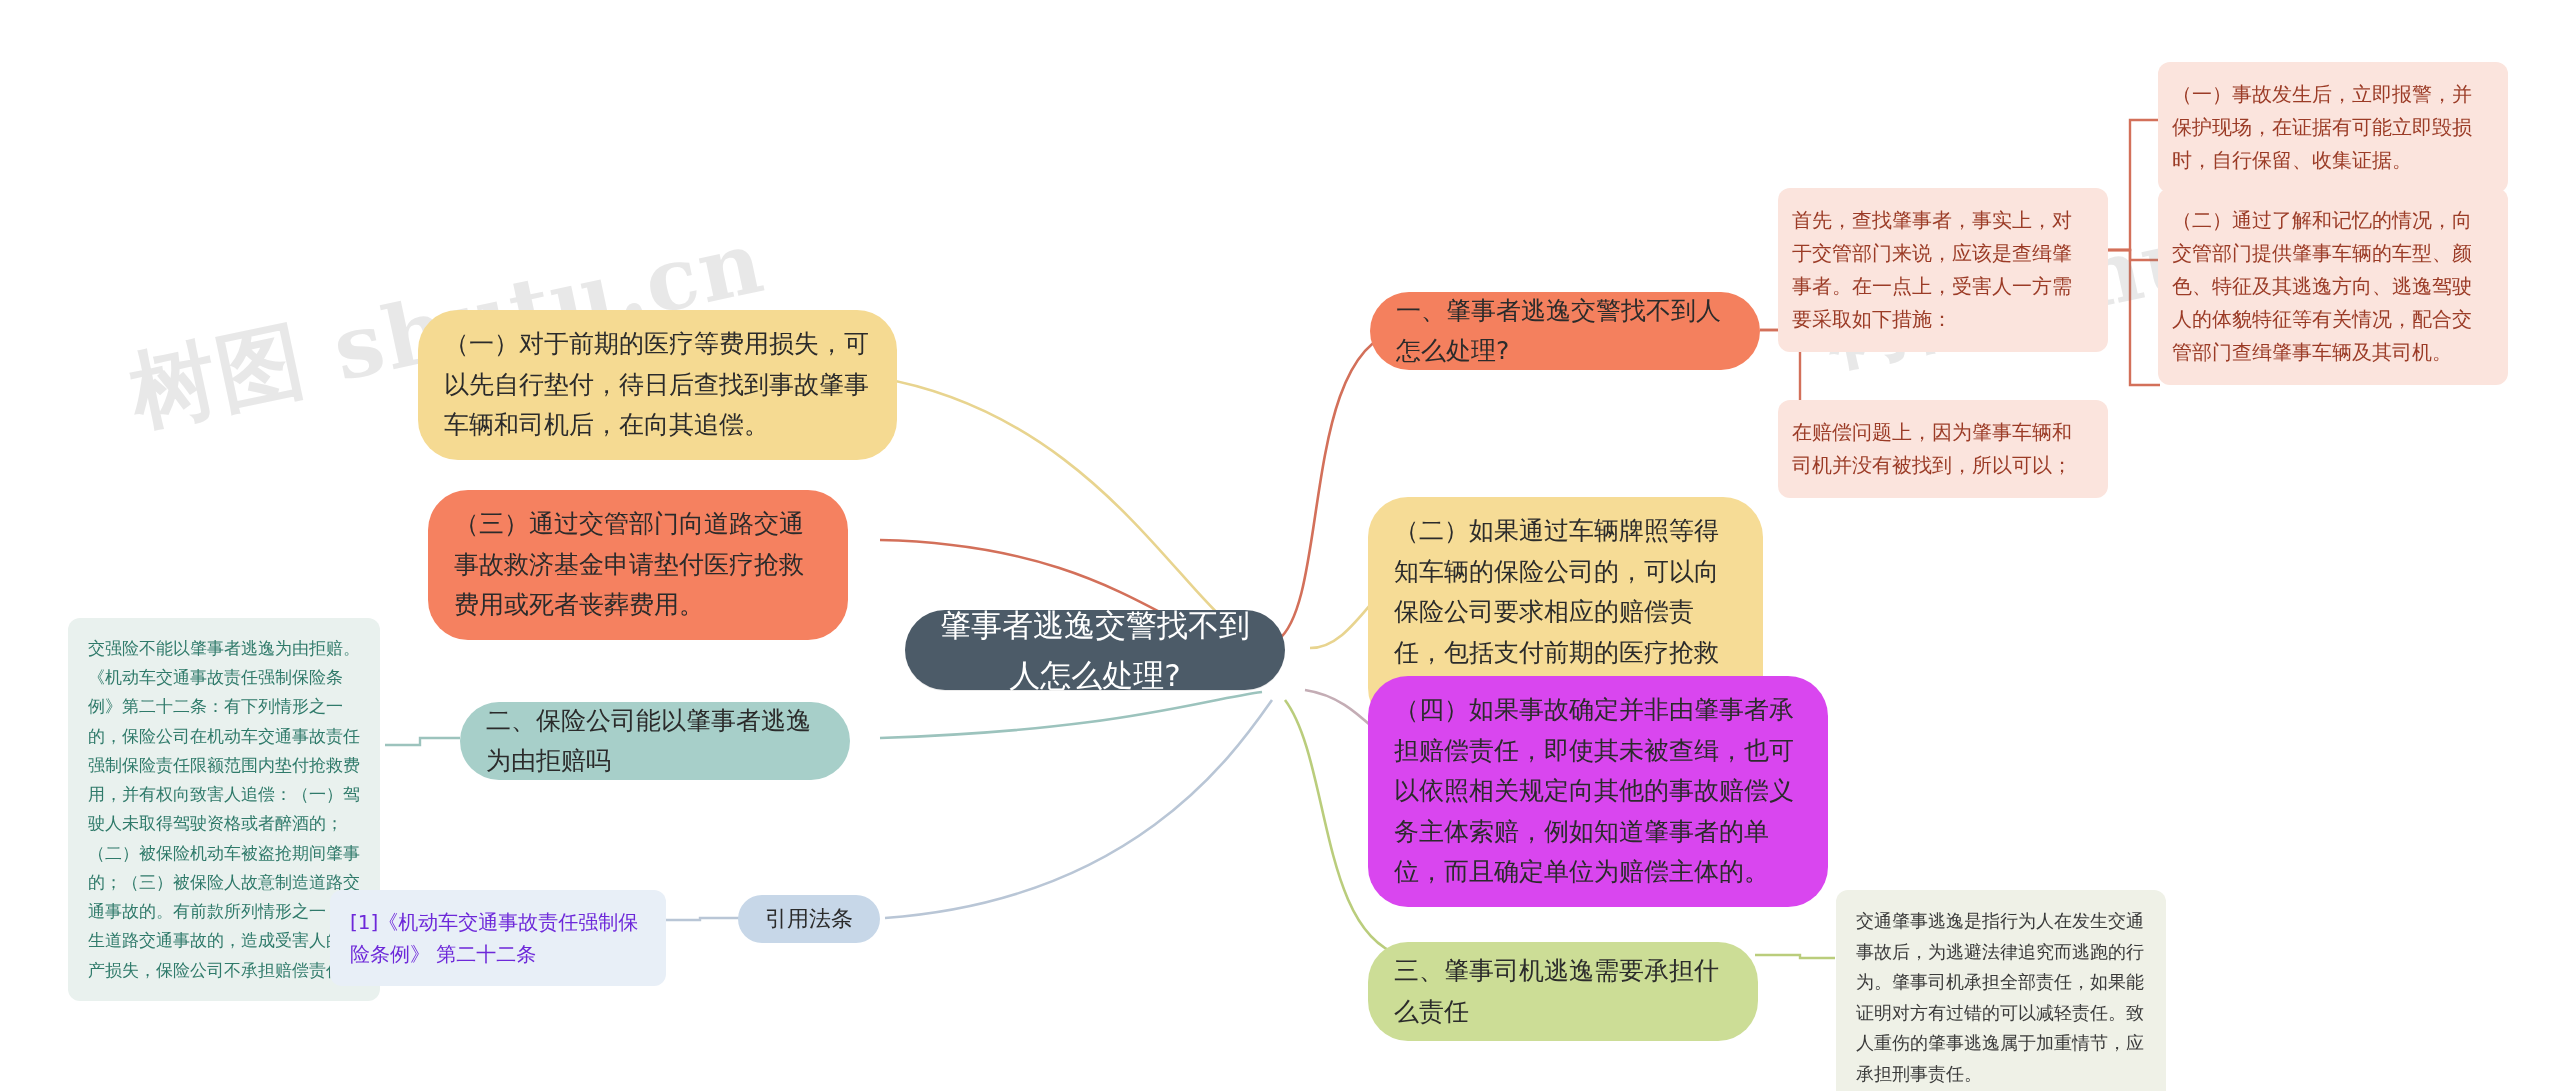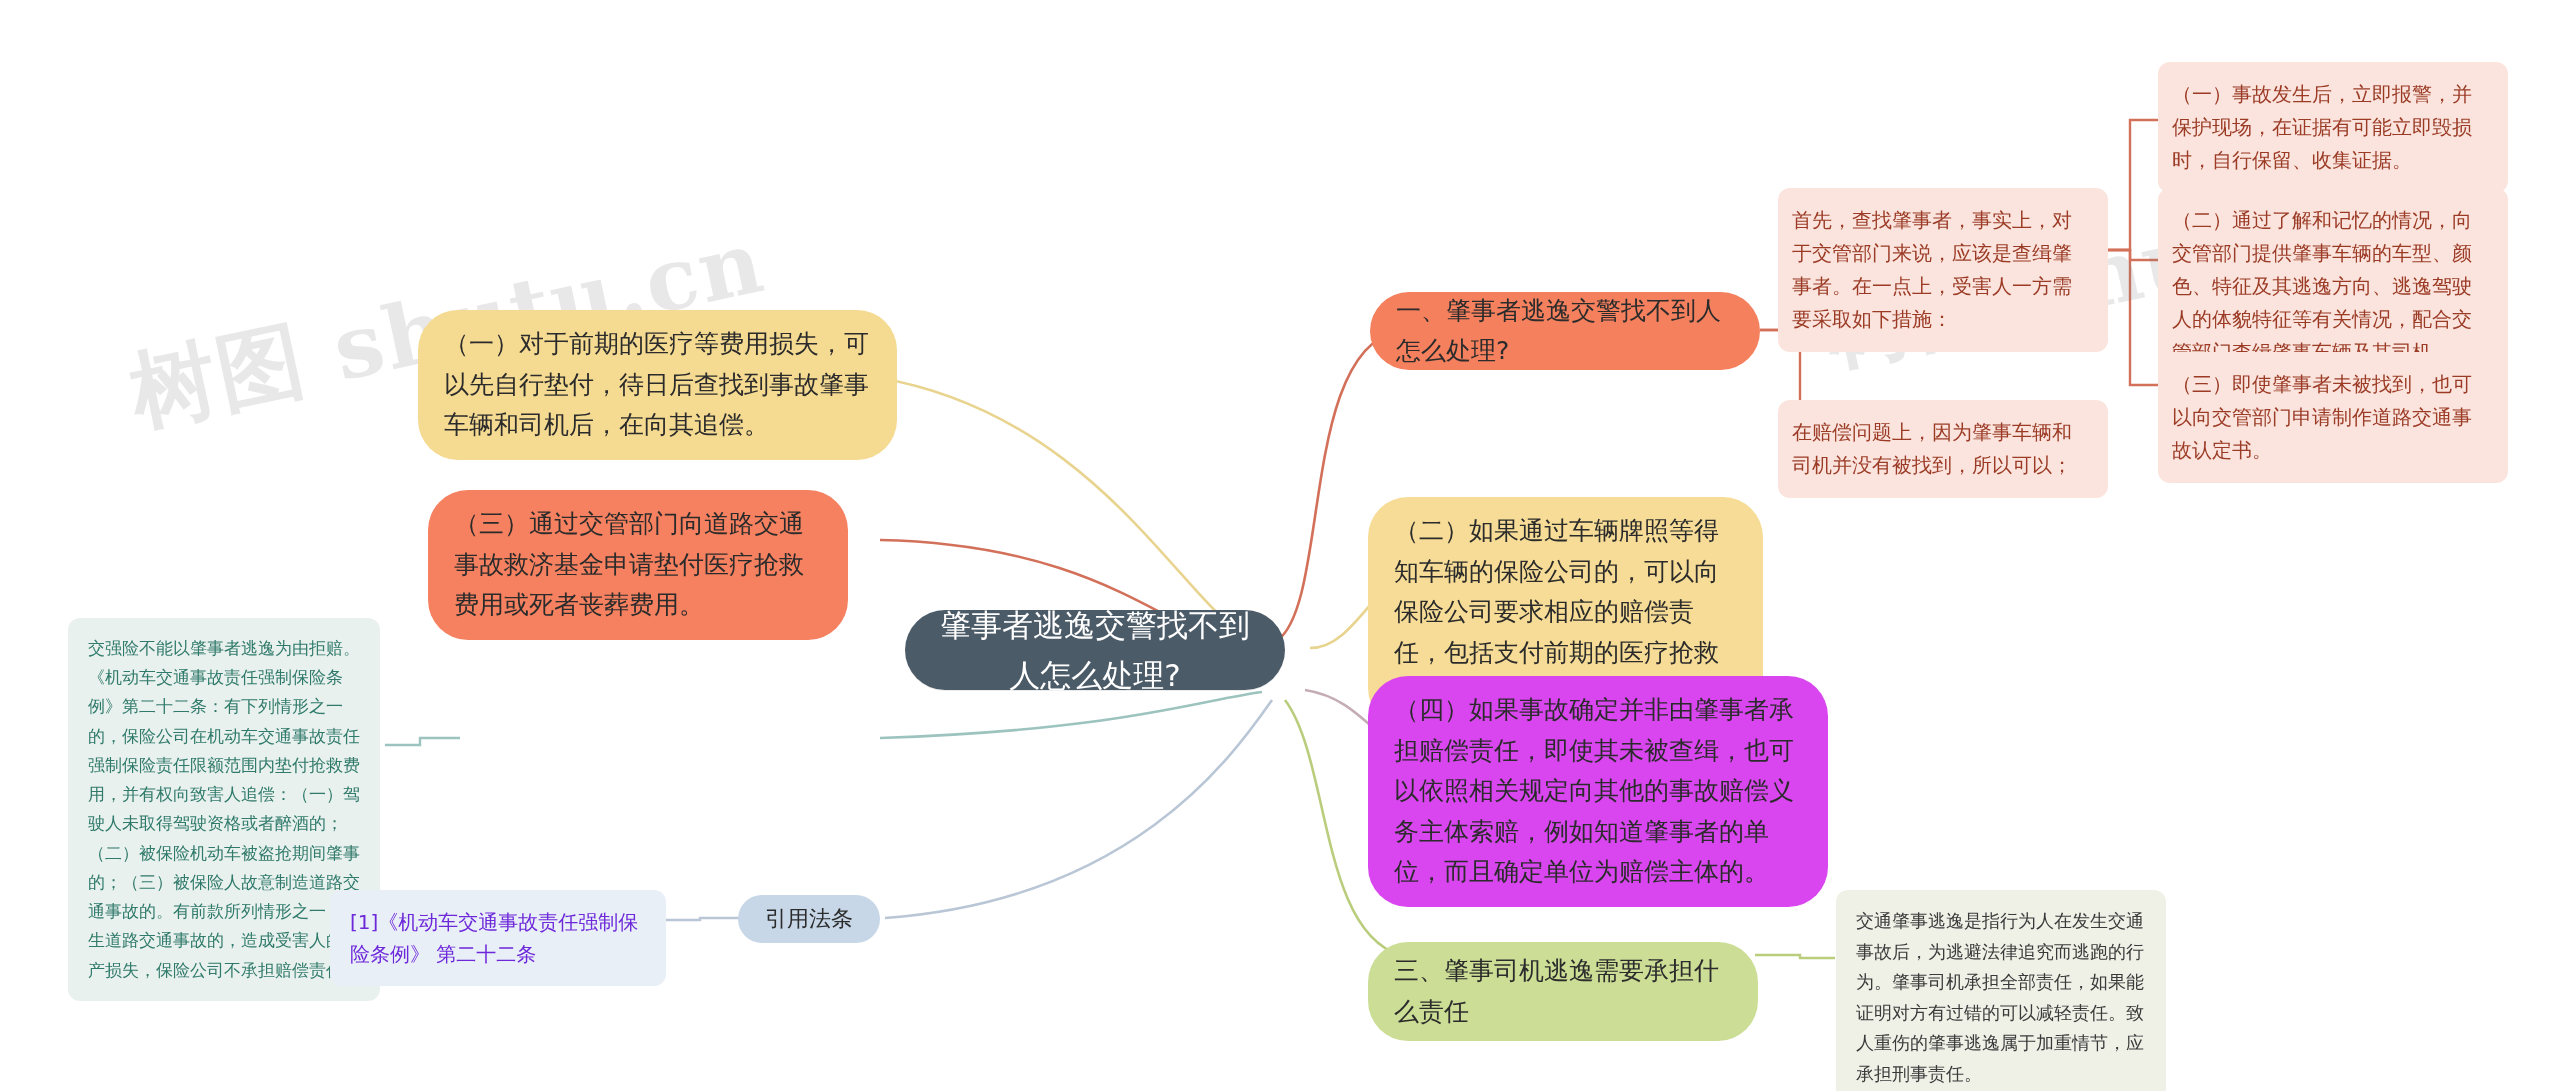--- a/index.html
+++ b/index.html
@@ -86,34 +86,34 @@
   <div class="node pill orange" style="left:1370px;top:292px;width:390px;height:78px;">一、肇事者逃逸交警找不到人怎么处理?</div>
 
   <div class="node panel pink" style="left:1778px;top:188px;width:330px;min-height:112px;align-items:flex-start;">首先，查找肇事者，事实上，对于交管部门来说，应该是查缉肇事者。在一点上，受害人一方需要采取如下措施：</div>
 
   <div class="node panel pink" style="left:1778px;top:400px;width:330px;min-height:72px;align-items:flex-start;">在赔偿问题上，因为肇事车辆和司机并没有被找到，所以可以；</div>
 
   <div class="node panel pink" style="left:2158px;top:62px;width:350px;min-height:108px;align-items:flex-start;">（一）事故发生后，立即报警，并保护现场，在证据有可能立即毁损时，自行保留、收集证据。</div>
 
   <div class="node panel pink" style="left:2158px;top:188px;width:350px;min-height:140px;align-items:flex-start;">（二）通过了解和记忆的情况，向交管部门提供肇事车辆的车型、颜色、特征及其逃逸方向、逃逸驾驶人的体貌特征等有关情况，配合交管部门查缉肇事车辆及其司机。</div>
 
-  <div class="node panel pink" style="left:2158px;top:352px;width:350px;min-height:72px;align-items:flex-start;">（三）即使肇事者未被找到，也可以向交管部门申请制作道路交通事故认定书。</div>
 
   <div class="node pill yellow" style="left:1368px;top:497px;width:395px;min-height:142px;align-items:center;">（二）如果通过车辆牌照等得知车辆的保险公司的，可以向保险公司要求相应的赔偿责任，包括支付前期的医疗抢救费用等。</div>
 
   <div class="node pill purple" style="left:1368px;top:676px;width:460px;min-height:190px;align-items:center;">（四）如果事故确定并非由肇事者承担赔偿责任，即使其未被查缉，也可以依照相关规定向其他的事故赔偿义务主体索赔，例如知道肇事者的单位，而且确定单位为赔偿主体的。</div>
 
   <div class="node pill green" style="left:1368px;top:918px;width:390px;height:99px;margin-top:24px;">三、肇事司机逃逸需要承担什么责任</div>
 
   <div class="node panel greenbg" style="left:1836px;top:890px;width:330px;min-height:140px;align-items:flex-start;">交通肇事逃逸是指行为人在发生交通事故后，为逃避法律追究而逃跑的行为。肇事司机承担全部责任，如果能证明对方有过错的可以减轻责任。致人重伤的肇事逃逸属于加重情节，应承担刑事责任。</div>
 
   <div class="node pill yellow2" style="left:418px;top:310px;width:479px;min-height:140px;align-items:center;">（一）对于前期的医疗等费用损失，可以先自行垫付，待日后查找到事故肇事车辆和司机后，在向其追偿。</div>
 
   <div class="node pill orange2" style="left:428px;top:490px;width:420px;min-height:106px;align-items:center;">（三）通过交管部门向道路交通事故救济基金申请垫付医疗抢救费用或死者丧葬费用。</div>
 
+  <div class="node pill teal" style="left:460px;top:702px;width:390px;height:78px;">二、保险公司能以肇事者逃逸为由拒赔吗</div>
 
   <div class="node panel tealbg" style="left:68px;top:618px;width:312px;min-height:250px;align-items:flex-start;">交强险不能以肇事者逃逸为由拒赔。《机动车交通事故责任强制保险条例》第二十二条：有下列情形之一的，保险公司在机动车交通事故责任强制保险责任限额范围内垫付抢救费用，并有权向致害人追偿：（一）驾驶人未取得驾驶资格或者醉酒的；（二）被保险机动车被盗抢期间肇事的；（三）被保险人故意制造道路交通事故的。有前款所列情形之一，发生道路交通事故的，造成受害人的财产损失，保险公司不承担赔偿责任。</div>
 
   <div class="node pill blue" style="left:738px;top:895px;width:142px;height:48px;font-size:22px;padding:6px 16px;">引用法条</div>
 
   <div class="node panel bluebg" style="left:330px;top:890px;width:336px;min-height:58px;align-items:flex-start;">[1]《机动车交通事故责任强制保险条例》 第二十二条</div>
 
 </div>
 
 </body></html>

